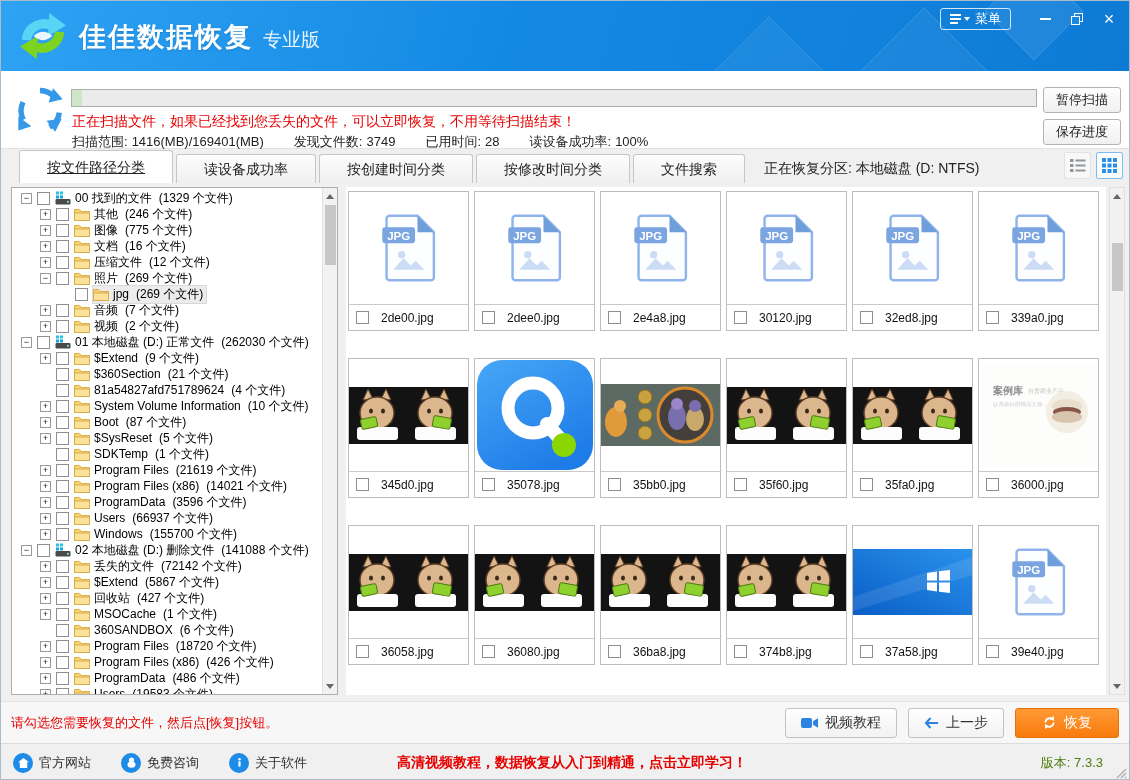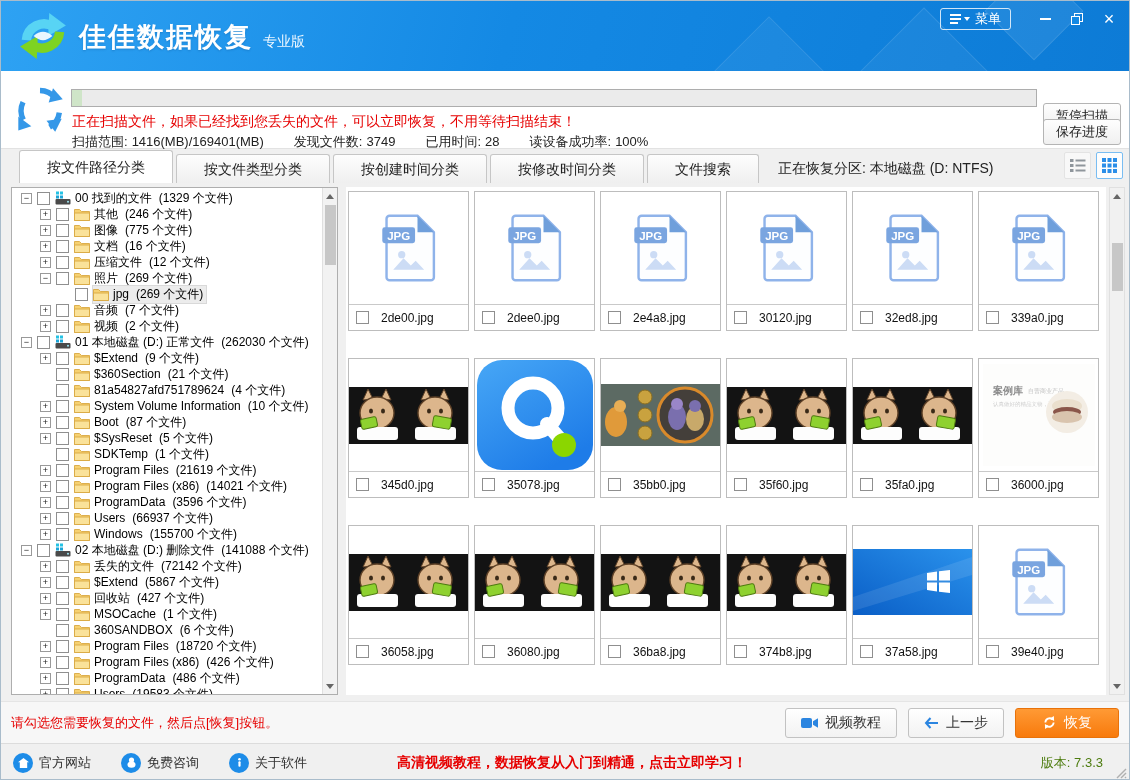--- a/index.html
+++ b/index.html
@@ -10,21 +10,21 @@
   
   .header { position:absolute; left:0; top:0; width:100%; height:70px;
     background:linear-gradient(105deg,#2ea2f3 0%, #1489e4 45%, #0d7bd6 100%); overflow:hidden; }
   .deco { position:absolute; border:1px solid rgba(255,255,255,.10); background:rgba(255,255,255,.05); transform:rotate(45deg); }
   .deco.d1 { width:90px; height:90px; right:160px; top:25px; }
   .deco.d2 { width:70px; height:70px; right:60px; top:-25px; background:rgba(255,255,255,.08); }
   .deco.d3 { width:120px; height:120px; right:300px; top:40px; }
   .logo { position:absolute; left:16px; top:9px; width:52px; height:52px; }
   .title-wrap { position:absolute; left:78px; top:18px; display:flex; align-items:baseline; gap:10px; }
   .app-title { color:#fff; font-size:27px; font-weight:bold; letter-spacing:2px; text-shadow:0 1px 2px rgba(0,60,120,.25); }
-  .app-edition { color:#eaf6ff; font-size:14px; }
+  .app-edition { color:#eaf6ff; font-size:19px; }
   .menu-btn { position:absolute; top:7px; right:118px; height:22px; padding:0 9px; border:1px solid rgba(255,255,255,.8);
     border-radius:3px; display:flex; align-items:center; gap:5px; color:#fff; font-size:13px; cursor:pointer; }
   .hamb { display:inline-flex; flex-direction:column; gap:2px; }
   .hamb i { display:block; width:11px; height:2px; background:#fff; }
   .hamb i:last-child { width:8px; }
   .hamb-caret { width:0; height:0; border-left:3px solid transparent; border-right:3px solid transparent; border-top:4px solid #fff; margin-left:-2px; }
   .win-controls { position:absolute; top:6px; right:4px; display:flex; }
   .win-btn { width:32px; height:24px; display:flex; align-items:center; justify-content:center; color:#fff; cursor:pointer; }
   .glyph-min { width:11px; height:2px; background:#fff; }
   .glyph-close { font-size:18px; line-height:18px; }
@@ -32,28 +32,28 @@
   
   .scanbar { position:absolute; left:0; top:70px; width:100%; height:78px; background:#fff; border-bottom:1px solid #e2e2e2; }
   .scan-icon { position:absolute; left:13px; top:13px; width:52px; height:52px; }
   .progress { position:absolute; left:70px; top:18px; width:966px; height:18px; background:#ebebeb; border:1px solid #adadad; }
   .progress-fill { height:100%; background:#cfe5c8; }
   .scan-msg { position:absolute; left:71px; top:42px; font-size:14px; color:#e60000; }
   .scan-stats { position:absolute; left:71px; top:62px; font-size:13px; color:#222; display:flex; gap:30px; }
   .stat b { font-weight:normal; margin-left:4px; }
   .scan-btn { position:absolute; right:8px; width:78px; height:26px; background:linear-gradient(#fefefe,#f0f0f0);
     border:1px solid #b4b4b4; border-radius:3px; font-size:13px; color:#222; cursor:pointer; }
-  .scan-btn.pause { top:32px;text-align:center; }
+  .scan-btn.pause { top:16px;text-align:center; }
   .scan-btn.save  { top:48px; }
 
   
   .tabbar { position:absolute; left:0; top:148px; width:100%; height:34px; background:#f0f0f0; display:flex; align-items:flex-end; padding-left:18px; }
   .tab { height:29px; line-height:28px; padding:0 27px; margin-right:3px; font-size:14px; color:#222; cursor:pointer;
     background:linear-gradient(#fdfdfd,#efefef); border:1px solid #c6c6c6; border-bottom:none; border-radius:3px 3px 0 0; }
-  .tab.active { background:#fff; height:33px; line-height:32px; }
+  .tab.active { background:#fff; height:33px; line-height:32px;text-decoration:underline; }
   .partition-label { font-size:14px; color:#222; margin-left:16px; align-self:center; margin-top:6px; }
   .view-toggles { position:absolute; right:6px; top:3px; display:flex; gap:5px; }
   .vt { width:27px; height:27px; border:1px solid #e3e3e3; background:#f8f8f8; border-radius:2px; display:flex; align-items:center; justify-content:center; cursor:pointer; }
   .vt.active { border:1px solid #79bdf2; background:#fdfdfd; }
 
   
   .tree-panel { position:absolute; left:10px; top:186px; width:327px; height:508px; background:#fff; border:1px solid #aeaeae; overflow:hidden; }
   .tree-scroll { position:absolute; right:0; top:0; width:15px; height:100%; background:#f2f2f2; border-left:1px solid #e0e0e0; }
   .tree-rows { position:absolute; left:0; top:2px; right:15px; }
   .tree-row { height:16px; display:flex; align-items:center; font-size:12px; white-space:nowrap; cursor:pointer; }
@@ -167,21 +167,21 @@
       <span class="stat"><span>发现文件数:</span><b>3749</b></span>
       <span class="stat"><span>已用时间:</span><b>28</b></span>
       <span class="stat"><span>读设备成功率:</span><b>100%</b></span>
     </div>
     <button class="scan-btn pause">暂停扫描</button>
     <button class="scan-btn save">保存进度</button>
   </div>
 
   <div class="tabbar">
     <div class="tab active">按文件路径分类</div>
-    <div class="tab">按文件类型分类</div>
+    <div class="tab">读设备成功率</div>
     <div class="tab">按创建时间分类</div>
     <div class="tab">按修改时间分类</div>
     <div class="tab">文件搜索</div>
     <div class="partition-label">正在恢复分区: 本地磁盘 (D: NTFS)</div>
     <div class="view-toggles">
       <div class="vt">
         <svg width="16" height="13" viewBox="0 0 16 13">
           <g fill="#8f969c">
             <rect x="0" y="0" width="3.5" height="3"></rect>
               <rect x="5.5" y="0.5" width="10" height="2"></rect>

